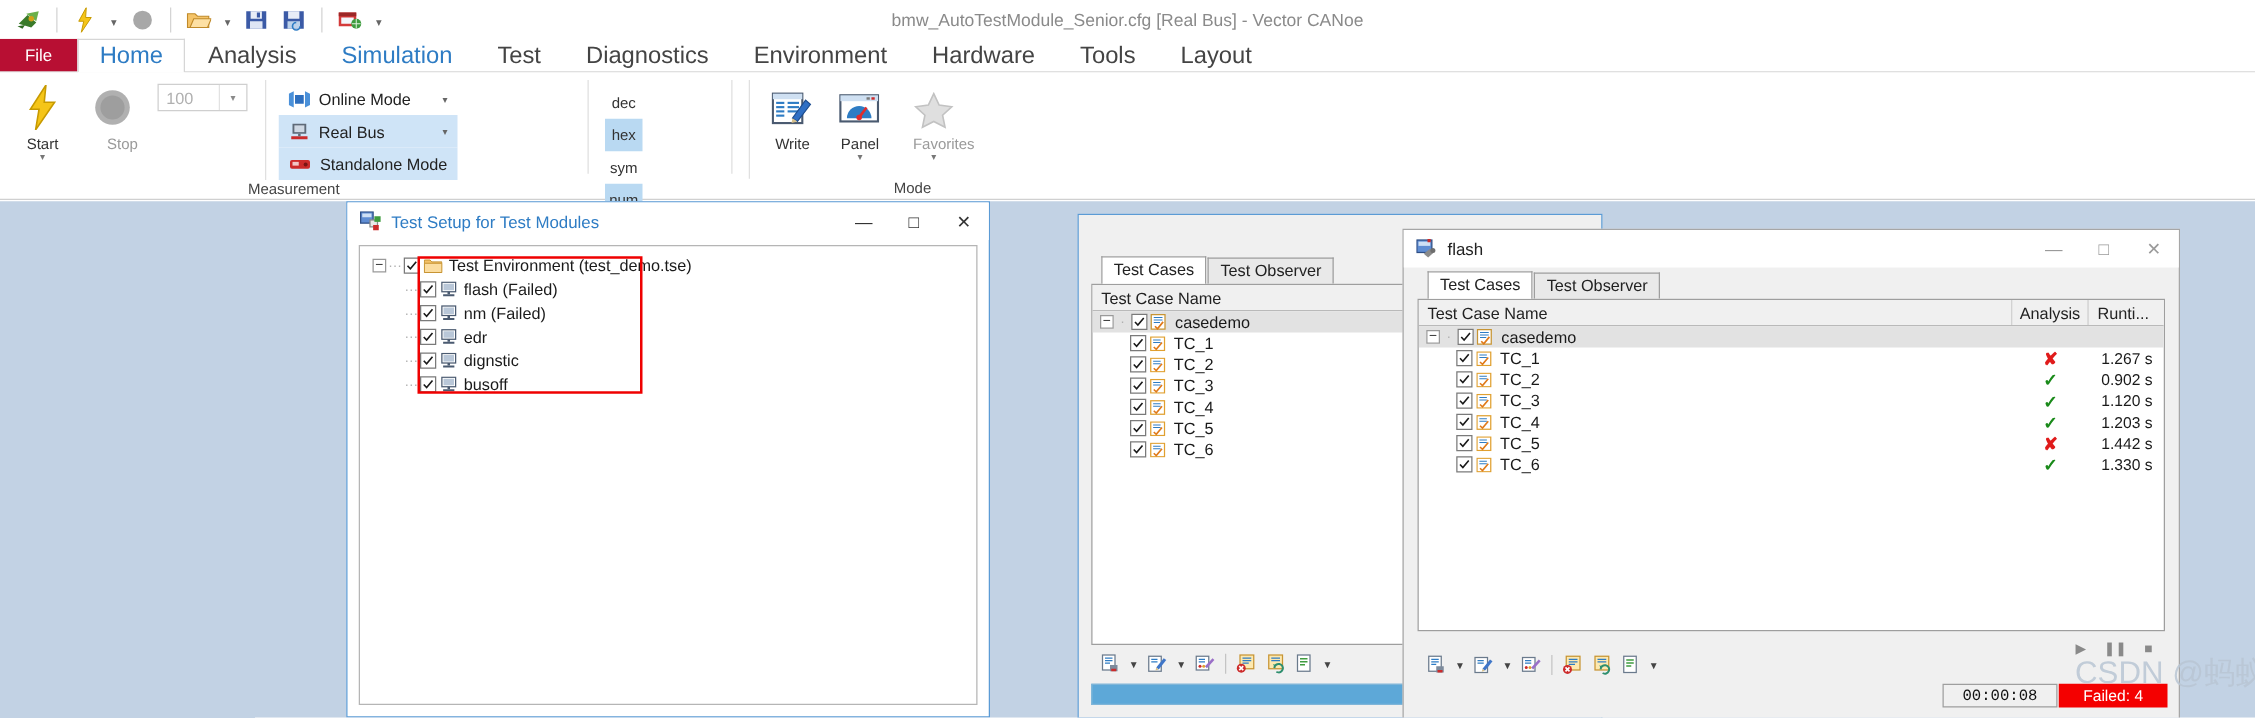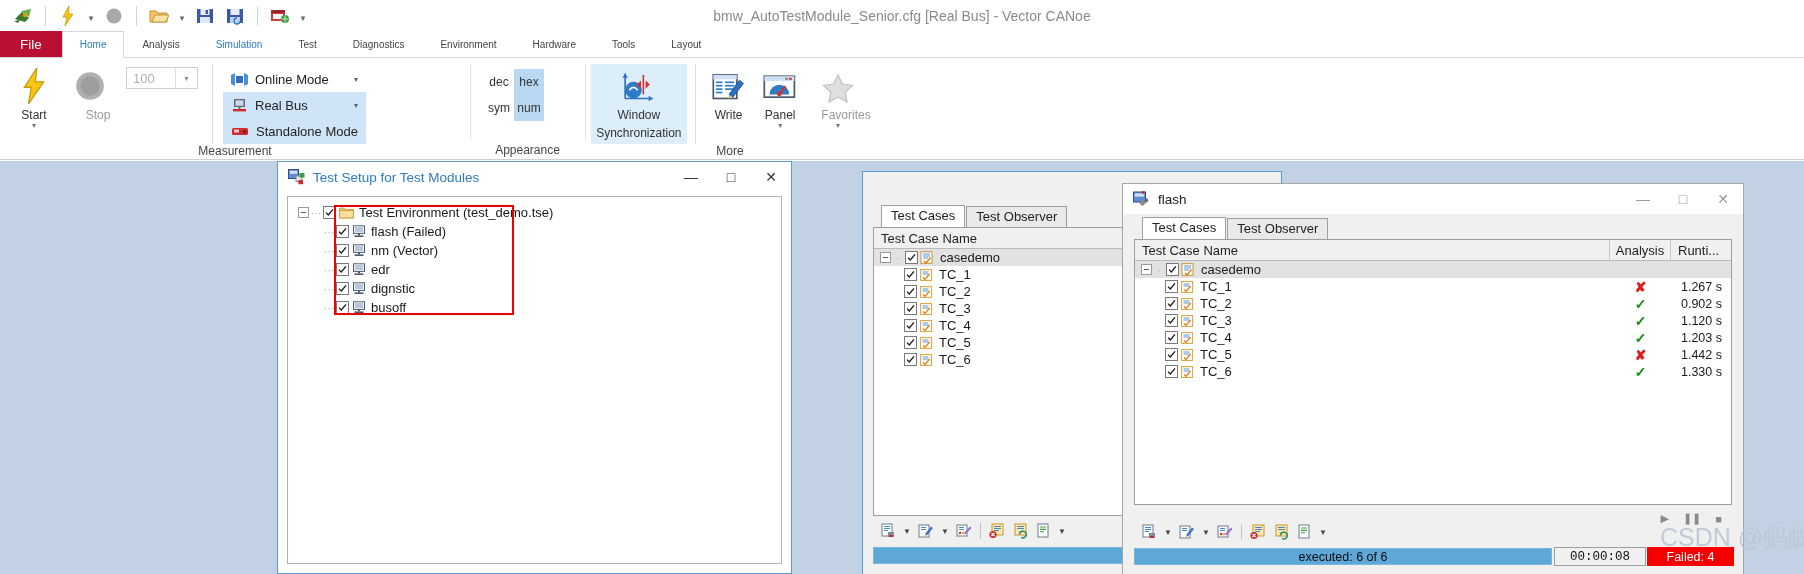--- a/index.html
+++ b/index.html
@@ -35,21 +35,21 @@
     height:27px; display:flex; align-items:stretch;
     border-bottom:1px solid #d6d6d6;
     background:#ffffff;
   }
   .tab-file{
     background:#b80f33; color:#fff; padding:0 20px;
     display:flex; align-items:center; font-size:13.5px; cursor:pointer;
   }
   .tab{
     padding:0 17px; display:flex; align-items:center;
-    color:#2e7cc4; font-size:10px; cursor:pointer;
+    color:#2e7cc4; font-size:19px; cursor:pointer;
     border:1px solid transparent; border-bottom:none;
   }
   .tab.gray{ color:#444; }
   .tab.active{
     background:#fff; color:#2e7cc4;
     border-color:#d6d6d6; border-bottom:1px solid #fff;
     margin-bottom:-1px; position:relative; z-index:2;
   }
 
   
@@ -93,21 +93,21 @@
 
   .modebtn{
     display:flex; align-items:center; gap:7px;
     height:26px; padding:0 8px; min-width:120px; cursor:pointer;
     font-size:13px; color:#222;
   }
   .modebtn.sel{ background:#cfe4f7; }
   .modebtn .caret{ margin-left:auto; font-size:8px; color:#666; }
 
   .numgrid{ display:flex; flex-direction:column; padding:5px 2px 0 8px; }
-  .numrow{ display:flex; }
+  .numrow{ display:flex;flex-direction:column; }
   .numcell{
     width:30px; height:26px; display:flex; align-items:center; justify-content:center;
     font-size:12px; color:#333; cursor:pointer;
   }
   .numcell.sel{ background:#b9d9f2; }
 
   .winsync{ background:#ddeefb; }
 
   
   .desktop{
@@ -364,34 +364,20 @@
           <div class="numcell">sym</div>
           <div class="numcell sel">num</div>
         </div>
       </div>
     </div>
     <div class="rgroup-title">Appearance</div>
   </div>
 
   <div class="rgroup" style="width:290px">
     <div class="rgroup-body">
-      <div class="bigbtn winsync" style="width:100px;height:80px;">
-        <svg width="40" height="36" viewBox="0 0 28 26">
-          <path d="M4 22 V4 M4 22 H24" stroke="#2e6fbf" stroke-width="1.2" fill="none"></path>
-          <path d="M4 4 l-2 3 h4 Z" fill="#2e6fbf"></path>
-          <path d="M24 22 l-3 -2 v4 Z" fill="#2e6fbf"></path>
-          <circle cx="10" cy="16" r="6" fill="#2e7cc4"></circle>
-          <path d="M7 16 q3 -4 6 0" stroke="#fff" stroke-width="1.2" fill="none"></path>
-          <rect x="16.6" y="5" width="1.1" height="14" fill="#cc2b2b"></rect>
-          <path d="M15.5 9 L12.5 12 L15.5 15 Z" fill="#e02b2b"></path>
-          <path d="M18.8 9 L21.8 12 L18.8 15 Z" fill="#e02b2b"></path>
-        </svg>
-        <div class="lbl">Window</div>
-        <div class="lbl">Synchronization</div>
-      </div>
 
       <div style="width:1px;background:#e0e0e0;align-self:stretch;margin:0 8px;"></div>
 
       <div class="bigbtn" style="width:52px;padding-top:8px;">
         <svg width="34" height="32" viewBox="0 0 26 24">
           <rect x="1" y="2" width="18" height="18" fill="#fff" stroke="#4a5a70" stroke-width="1.3"></rect>
           <rect x="1" y="2" width="18" height="3.4" fill="#cfe0f2"></rect>
           <g fill="#2e7cc4">
             <rect x="3" y="7" width="5" height="1.3"></rect>
               <rect x="3" y="9.6" width="5" height="1.3"></rect>
@@ -422,21 +408,21 @@
       </div>
 
       <div class="bigbtn" style="width:62px;padding-top:8px;">
         <svg width="34" height="32" viewBox="0 0 26 24">
           <path d="M13 2 L16.3 9 L24 10 L18.4 15.2 L19.9 22.5 L13 19 L6.1 22.5 L7.6 15.2 L2 10 L9.7 9 Z" fill="#dfdfdf" stroke="#c2c2c2" stroke-width="1"></path>
         </svg>
         <div class="lbl dim">Favorites</div>
         <div class="drop">▾</div>
       </div>
     </div>
-    <div class="rgroup-title">More</div>
+    <div class="rgroup-title">Mode</div>
   </div>
 </div>
 
 <div class="desktop">
   <div class="desk-band"></div>
 
   <div class="win win-frame-blue" style="left:277px; top:0px; width:515px; height:413px; background:#fff;">
     <div class="win-title">
       <svg width="18" height="16" viewBox="0 0 18 16">
         <rect x="0.5" y="0.5" width="10" height="9" fill="#5f8dd3" stroke="#2e4e85"></rect>
@@ -491,21 +477,21 @@
           <svg width="9" height="9" viewBox="0 0 9 9">
               <path d="M1 4.6 L3.3 7 L8 1.4" stroke="#1a1a1a" stroke-width="1.3" fill="none"></path>
             </svg>
         </span>
         <svg width="14" height="13" viewBox="0 0 14 13" style="margin-left:3px;">
           <rect x="1.5" y="0.8" width="11" height="7.6" fill="#fff" stroke="#4a5a70" stroke-width="1"></rect>
           <rect x="2.8" y="2" width="8.4" height="5.2" fill="#b9c7d8"></rect>
           <rect x="6" y="8.4" width="2" height="2" fill="#4a5a70"></rect>
           <rect x="2.5" y="10.4" width="9" height="1.6" fill="#4a5a70"></rect>
         </svg>
-        <span class="txt">nm (Vector)</span>
+        <span class="txt">nm (Failed)</span>
       </div>
       <div class="tree-row" style="padding-left:34px;">
         <span class="dots">···</span>
         <span class="cbx">
           <svg width="9" height="9" viewBox="0 0 9 9">
               <path d="M1 4.6 L3.3 7 L8 1.4" stroke="#1a1a1a" stroke-width="1.3" fill="none"></path>
             </svg>
         </span>
         <svg width="14" height="13" viewBox="0 0 14 13" style="margin-left:3px;">
           <rect x="1.5" y="0.8" width="11" height="7.6" fill="#fff" stroke="#4a5a70" stroke-width="1"></rect>
@@ -939,20 +925,19 @@
         </div>
         <div class="tbtn">
           <svg width="16" height="16" viewBox="0 0 16 16">
               <rect x="3" y="1" width="10" height="13" fill="#fff" stroke="#6a7a8c"></rect>
               <path d="M5 4 h6 M5 6.4 h6 M5 8.8 h4" stroke="#3f9c3f" stroke-width="1.1"></path>
             </svg>
         </div>
         <div class="tcaret">▼</div>
       </div>
 
-      <div class="statusbar" style="left:0; width:418px; bottom:0;">executed: 6 of 6</div>
       <div class="timerbox" style="left:420px; width:92px; bottom:-1px;">00:00:08</div>
       <div class="failbadge" style="left:513px; width:87px; bottom:-1px;">Failed: 4</div>
     </div>
   </div>
 
   <div class="watermark" style="left:1660px; top:360px;">CSDN @蚂蚁小兵</div>
 </div>
 
 </body></html>

